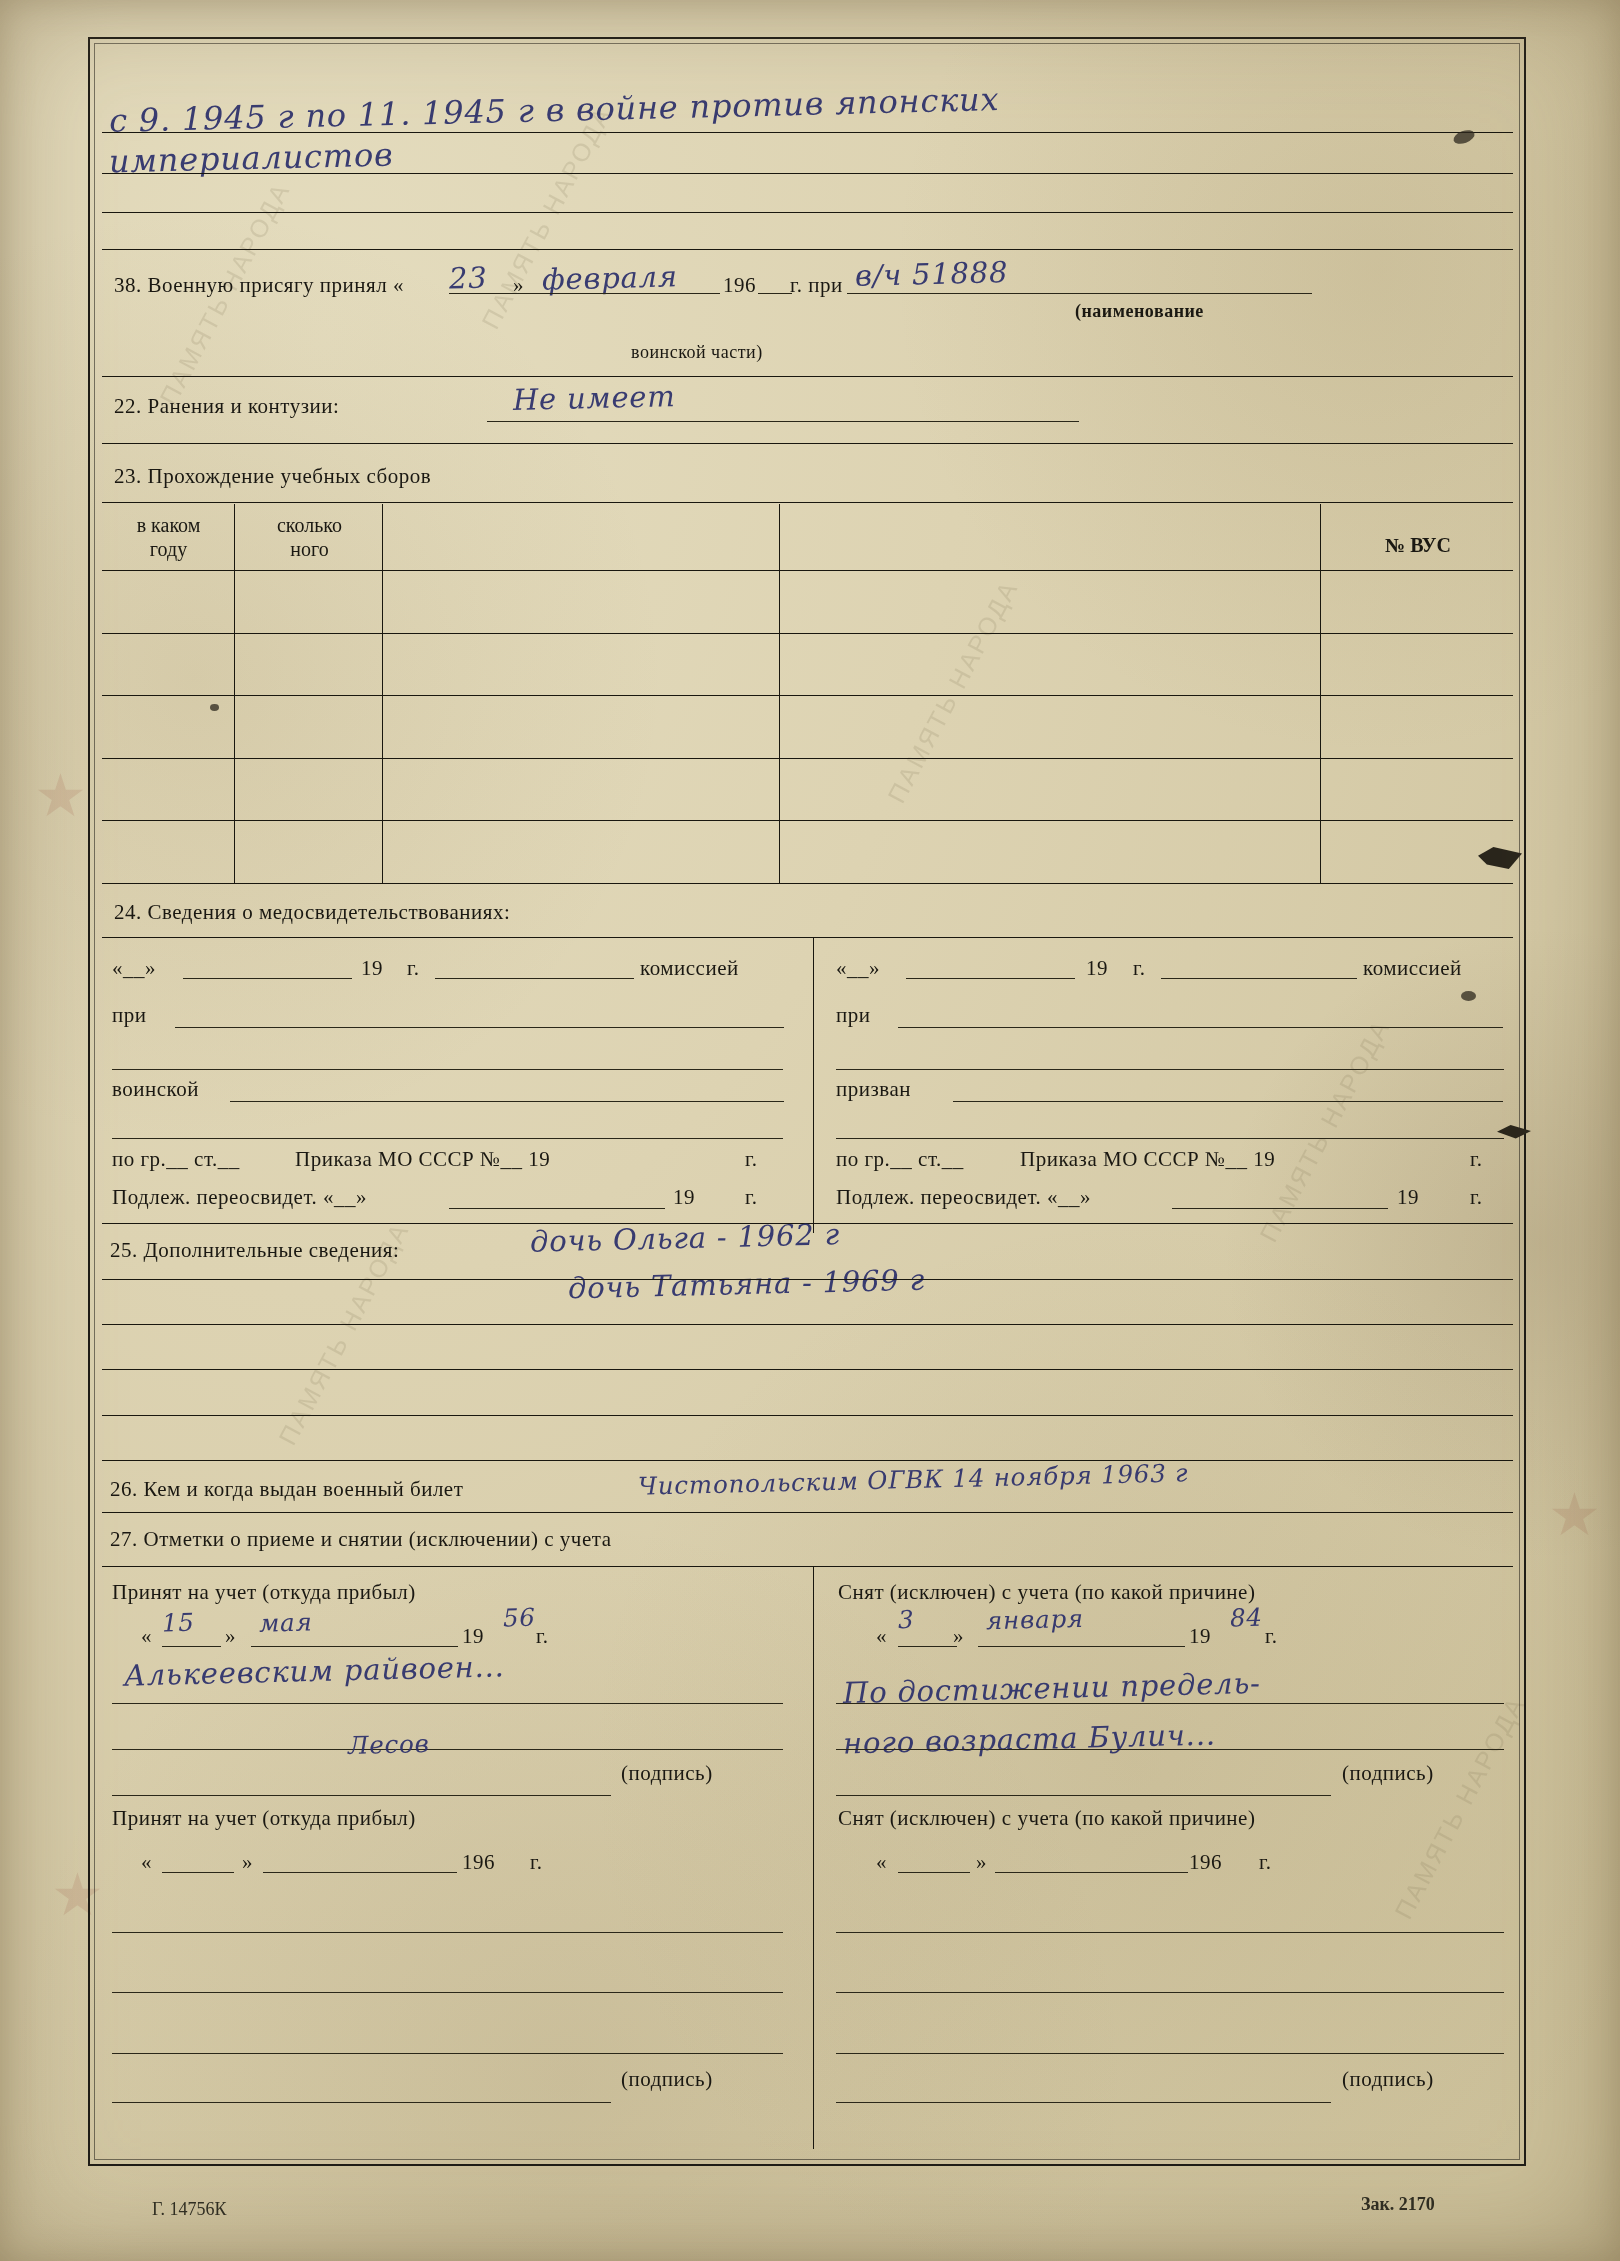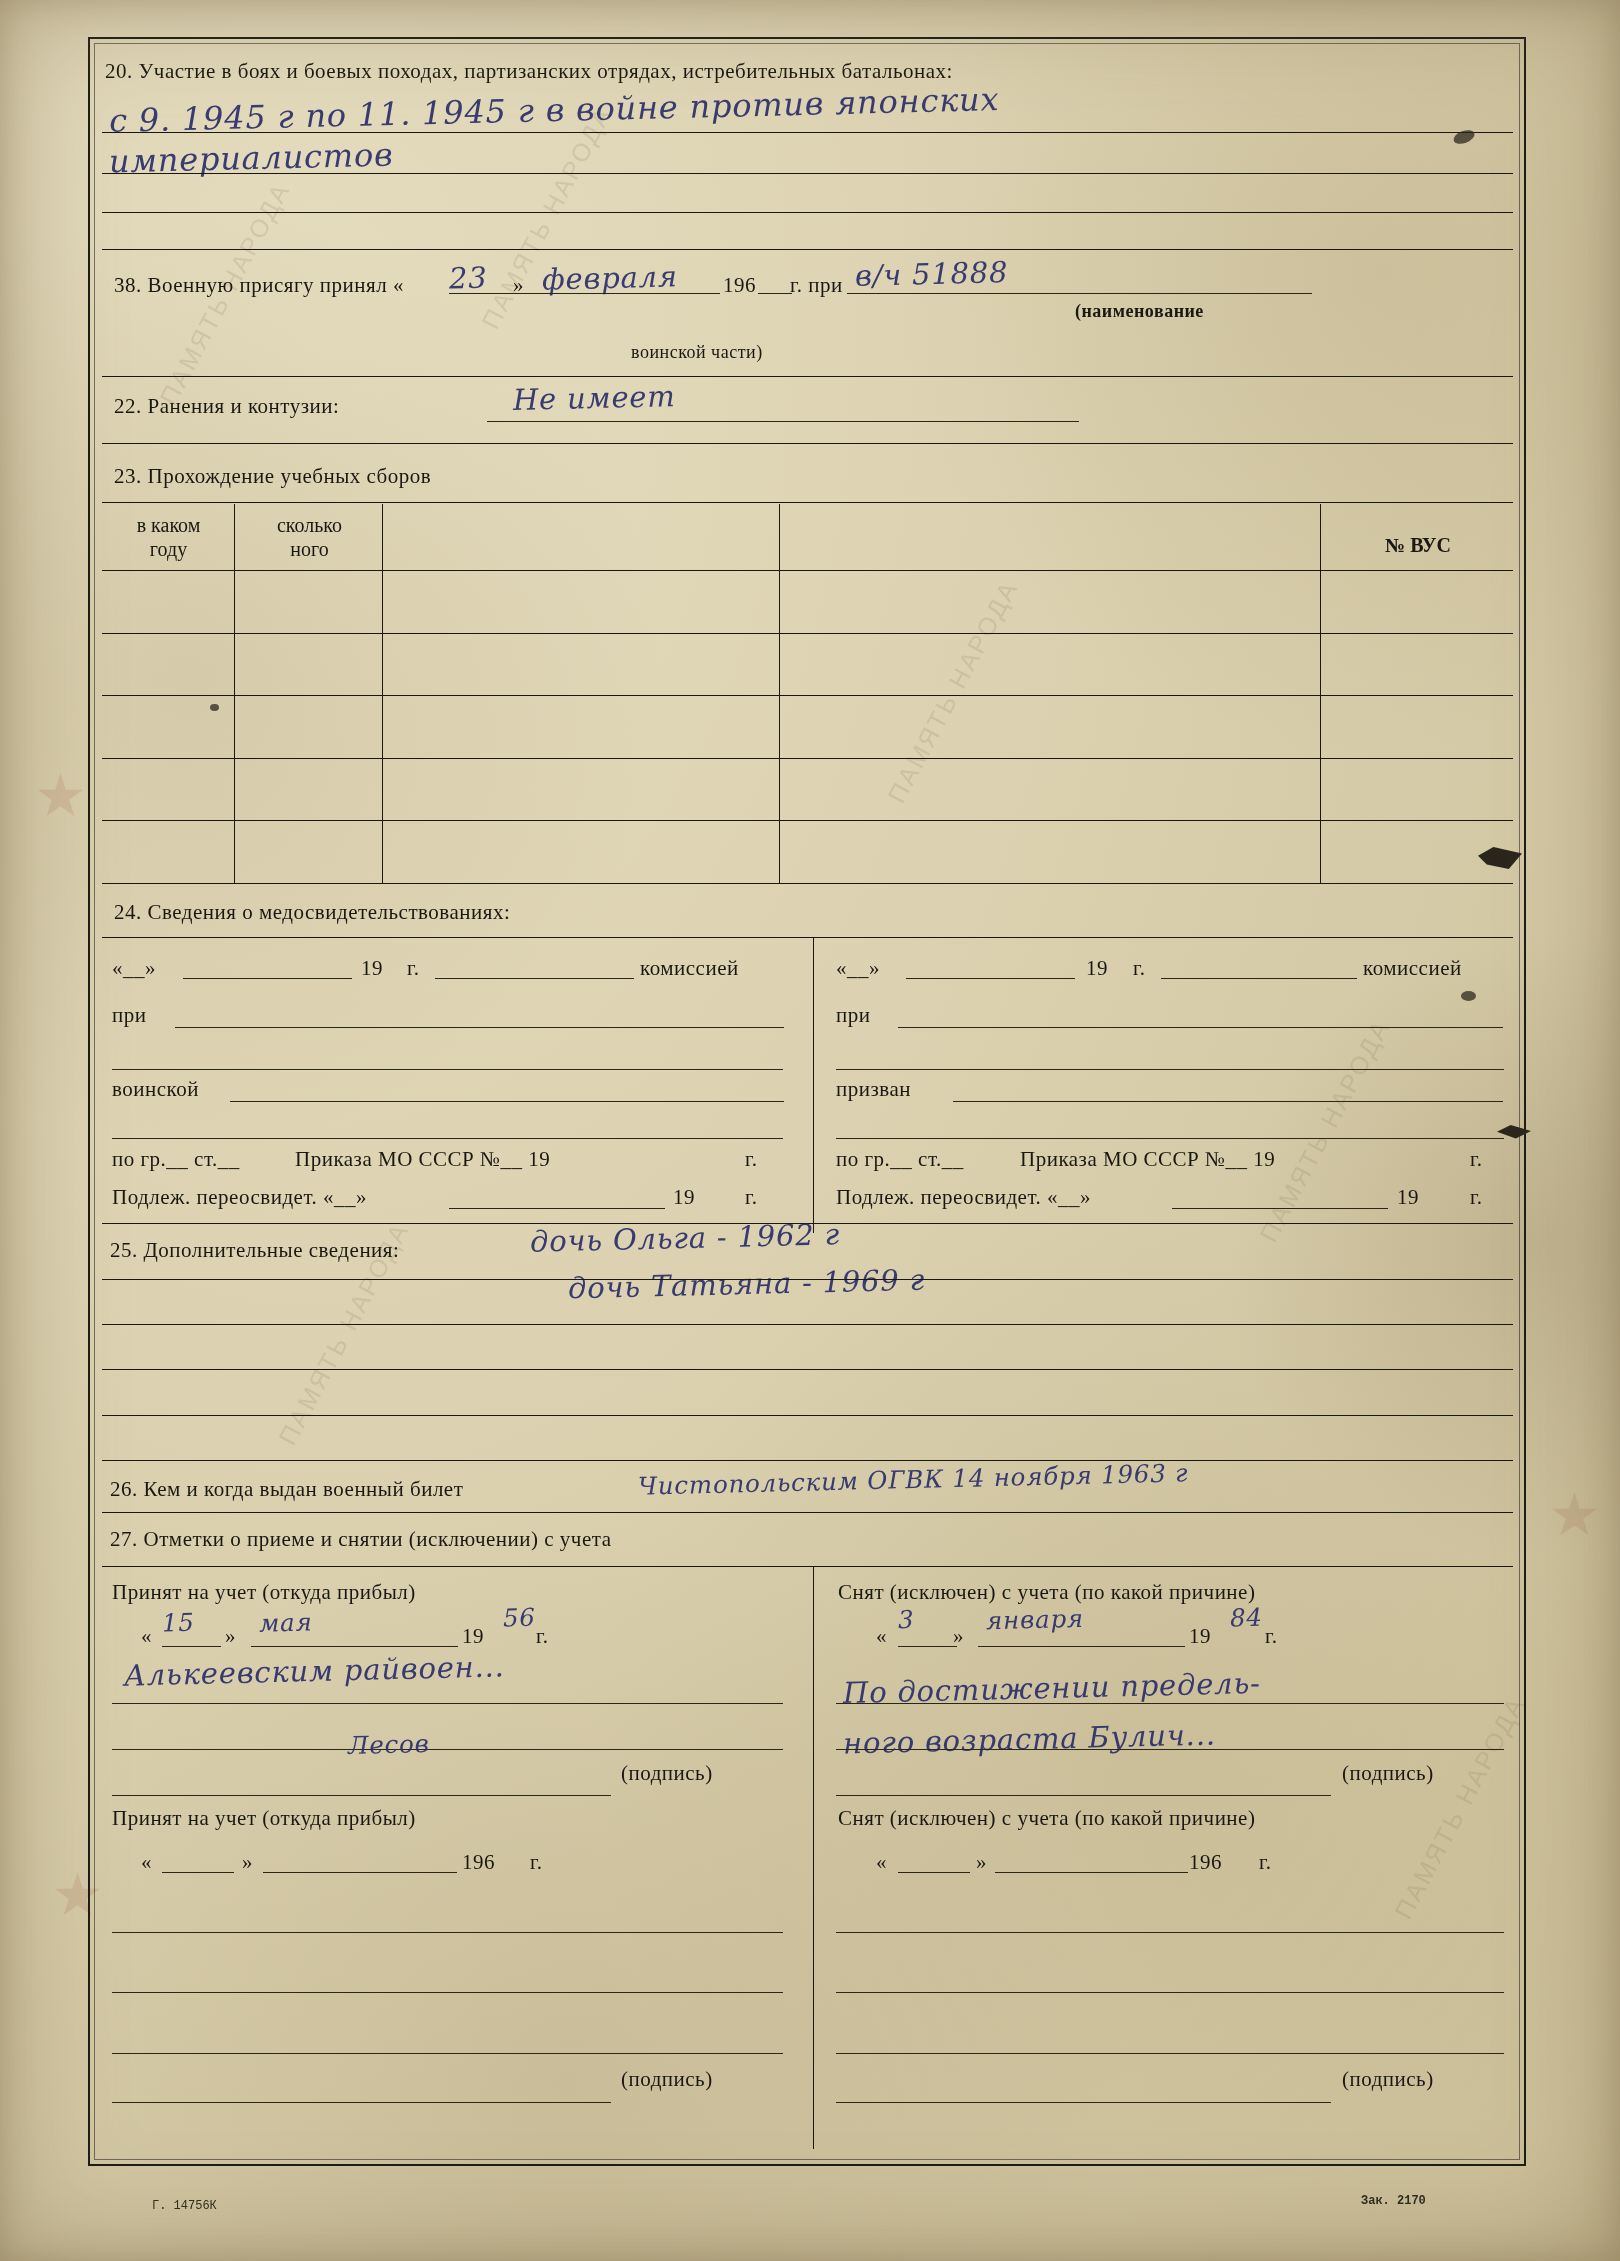--- a/index.html
+++ b/index.html
@@ -115,23 +115,23 @@
     white-space: nowrap;
     transform: rotate(-1.4deg);
     opacity: 0.92;
     letter-spacing: 0.8px;
   }
   .hand.small { font-size: 24.5px; }
   .hand.big { font-size: 32px; }
 
   .footnote {
     position: absolute;
-    font-size: 12px;
+    font-size: 18px;
     color: #2b2a20;
-    font-family: Liberation Mono, monospace;
+    font-family: Liberation Serif, serif;
   }
   .blot {
     position: absolute;
     background: rgba(45,40,30,0.75);
     border-radius: 50%;
     pointer-events: none;
   }
   .tear {
     position: absolute;
     background: #2a261c;
@@ -149,21 +149,20 @@
   <div class="wm" style="left:829px; top:677px; transform:rotate(-62deg);">ПАМЯТЬ НАРОДА</div>
   <div class="wm" style="left:220px; top:1319px; transform:rotate(-62deg);">ПАМЯТЬ НАРОДА</div>
   <div class="wm" style="left:1201px; top:1116px; transform:rotate(-62deg);">ПАМЯТЬ НАРОДА</div>
   <div class="wm" style="left:1336px; top:1793px; transform:rotate(-62deg);">ПАМЯТЬ НАРОДА</div>
   <div class="star" style="left:34px; top:761px;">★</div>
   <div class="star" style="left:1548px; top:1480px;">★</div>
   <div class="star" style="left:51px; top:1860px;">★</div>
 
   <div class="form">
 
-    <div class="lbl" style="left:15px; top:20px;">20. Участие в боях и боевых походах, партизанских отрядах, истребительных батальонах:</div>
     <div class="hand big" style="left:18.6px; top:52px;">с 9. 1945 г     по 11. 1945 г   в войне против японских</div>
     <div class="hand big" style="left:18.6px; top:100px;">империалистов</div>
     <div class="hline" style="left:12px; top:93px; width:1411px;"></div>
     <div class="hline" style="left:12px; top:134px; width:1411px;"></div>
     <div class="hline" style="left:12px; top:173px; width:1411px;"></div>
     <div class="hline" style="left:12px; top:210px; width:1411px;"></div>
 
     <div class="lbl" style="left:24px; top:234px;">38. Военную присягу принял «</div>
     <div class="hand" style="left:359px; top:222px;">23</div>
     <div class="lbl" style="left:423px; top:234px;">»</div>

